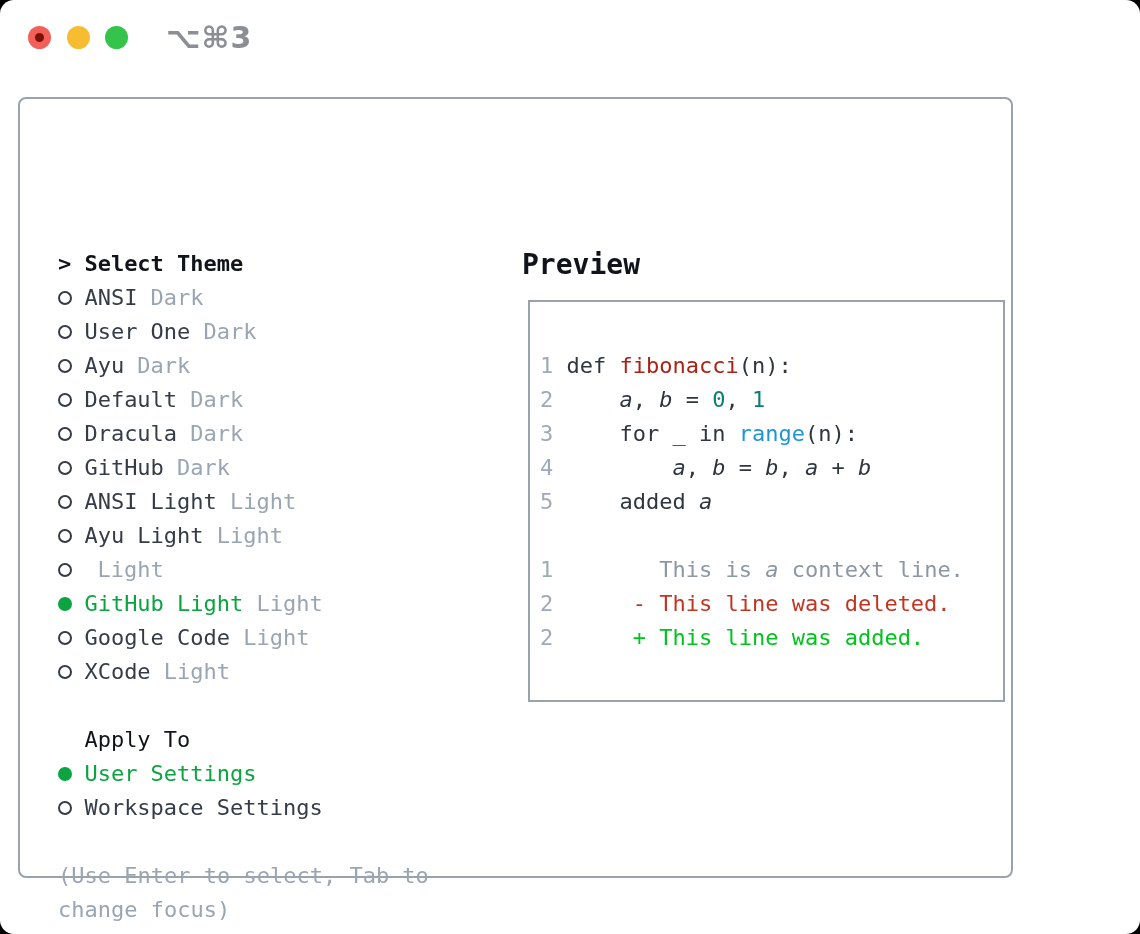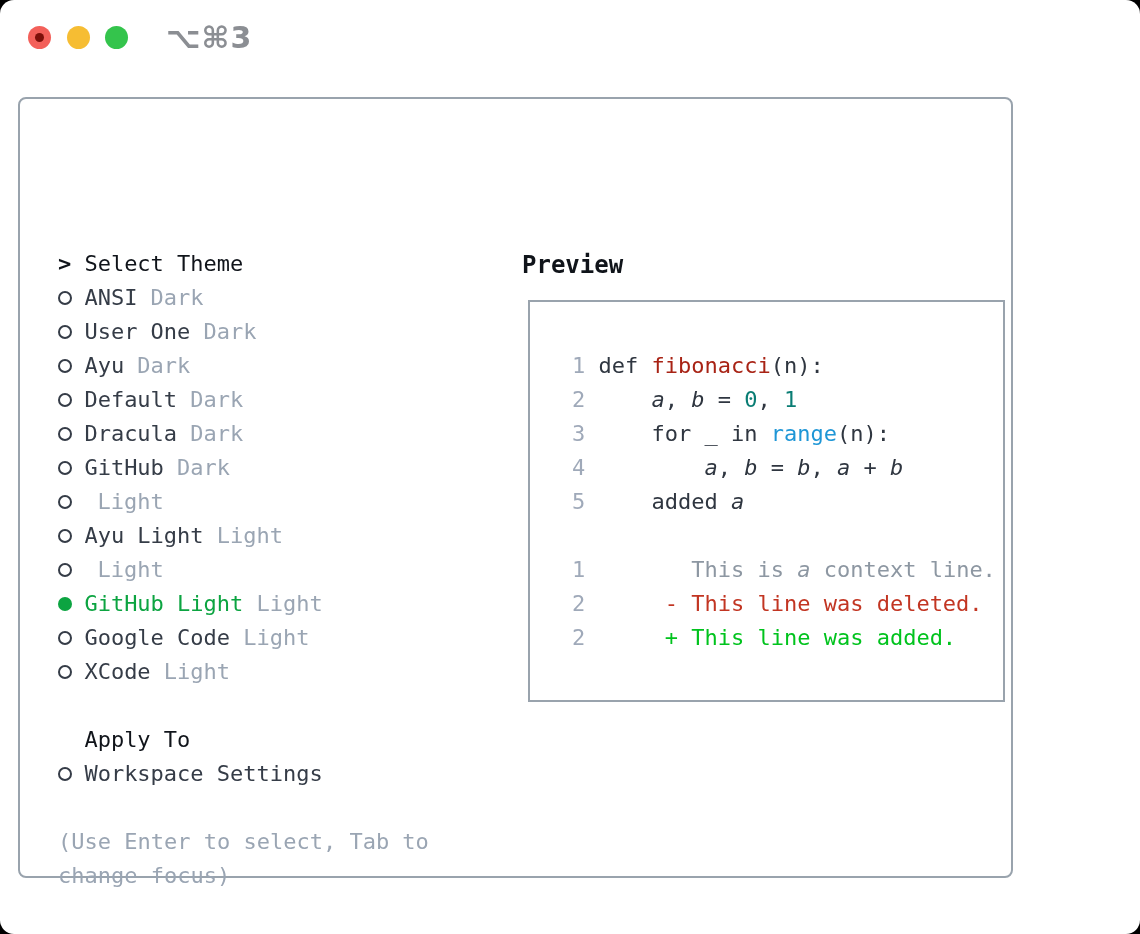--- a/index.html
+++ b/index.html
@@ -41,39 +41,39 @@
   }
   
   .panel{
     position:absolute;left:18px;top:97px;width:995px;height:781px;
     border:2px solid var(--border);border-radius:8px;box-sizing:border-box;background:#fff;
   }
   
   .left-col{position:absolute;left:38px;top:148px;width:430px;font-size:22px;line-height:34px;}
   .row{height:34px;display:flex;align-items:center;white-space:pre;}
   .prompt{display:inline-block;width:26.4px;font-weight:bold;color:var(--ink);}
-  .hdr{font-weight:normal;color:var(--ink);}
+  .hdr{font-weight:bold;color:var(--ink);}
   .subhdr{color:var(--ink);text-align:right;}
   .indent{display:inline-block;width:26.4px;}
   .marker{display:inline-block;width:14px;height:14px;border-radius:50%;box-sizing:border-box;
           border:2px solid var(--name);margin-right:12.4px;flex:0 0 auto;}
   .marker.sel{border:none;background:var(--green);}
   .t-name{color:var(--name);}
   .t-tag{color:var(--muted);margin-left:13.2px;}
   .item.sel .t-name{color:var(--green);}
   .hint{color:var(--muted);}
   
   .preview-hdr{position:absolute;left:502px;top:149px;height:34px;line-height:34px;
-               font-size:24px;font-weight:bold;color:var(--ink);}
+               font-size:28px;font-weight:bold;color:var(--ink);}
   .preview-box{
     position:absolute;left:508px;top:201px;width:477px;height:402px;
     border:2px solid var(--border);box-sizing:border-box;background:#fff;
     padding:47px 0 0 10px;overflow:hidden;
   }
-  .pline{height:34px;line-height:34px;font-size:22px;white-space:pre;margin-left:32px;}
+  .pline{height:34px;line-height:34px;font-size:22px;white-space:pre;}
   .tok-gutter{color:var(--gutter);}
   .tok-plain{color:var(--plain);}
   .tok-func{color:var(--func);}
   .tok-var{color:var(--plain);font-style:italic;}
   .tok-num{color:var(--num);}
   .tok-builtin{color:var(--builtin);}
   .tok-ctx{color:var(--ctx);}
   .tok-ctx-var{color:var(--ctx);font-style:italic;}
   .tok-del{color:var(--del);}
   .tok-add{color:var(--add);}
@@ -97,33 +97,34 @@
         <span class="prompt">&gt;</span>
         <span class="hdr">Select Theme</span>
       </div>
       <div id="theme-list">
           <div class="row item"><span class="marker"></span><span class="t-name">ANSI</span><span class="t-tag">Dark</span></div>
           <div class="row item"><span class="marker"></span><span class="t-name">User One</span><span class="t-tag">Dark</span></div>
           <div class="row item"><span class="marker"></span><span class="t-name">Ayu</span><span class="t-tag">Dark</span></div>
           <div class="row item"><span class="marker"></span><span class="t-name">Default</span><span class="t-tag">Dark</span></div>
           <div class="row item"><span class="marker"></span><span class="t-name">Dracula</span><span class="t-tag">Dark</span></div>
           <div class="row item"><span class="marker"></span><span class="t-name">GitHub</span><span class="t-tag">Dark</span></div>
-          <div class="row item"><span class="marker"></span><span class="t-tag">Light</span></div>
+          <div class="row item"><span class="marker"></span><span class="t-name">ANSI Light</span><span class="t-tag">Light</span></div>
           <div class="row item"><span class="marker"></span><span class="t-name">Ayu Light</span><span class="t-tag">Light</span></div>
           <div class="row item"><span class="marker"></span><span class="t-tag">Light</span></div>
           <div class="row item sel"><span class="marker sel"></span><span class="t-name">GitHub Light</span><span class="t-tag">Light</span></div>
           <div class="row item"><span class="marker"></span><span class="t-name">Google Code</span><span class="t-tag">Light</span></div>
           <div class="row item"><span class="marker"></span><span class="t-name">XCode</span><span class="t-tag">Light</span></div>
         </div>
       <div class="row"></div>
       <div class="row">
         <span class="indent"></span>
         <span class="subhdr">Apply To</span>
       </div>
       <div id="apply-list">
+          <div class="row item sel"><span class="marker sel"></span><span class="t-name">User Settings</span></div>
           <div class="row item"><span class="marker"></span><span class="t-name">Workspace Settings</span></div>
         </div>
       <div class="row"></div>
       <div class="row hint">(Use Enter to select, Tab to</div>
       <div class="row hint">change focus)</div>
     </div>
 
     <div class="preview-hdr">Preview</div>
     <div class="preview-box" id="preview-box">
         <div class="pline"><span class="tok-gutter">1 </span><span class="tok-plain">def </span><span class="tok-func">fibonacci</span><span class="tok-plain">(n):</span></div>

